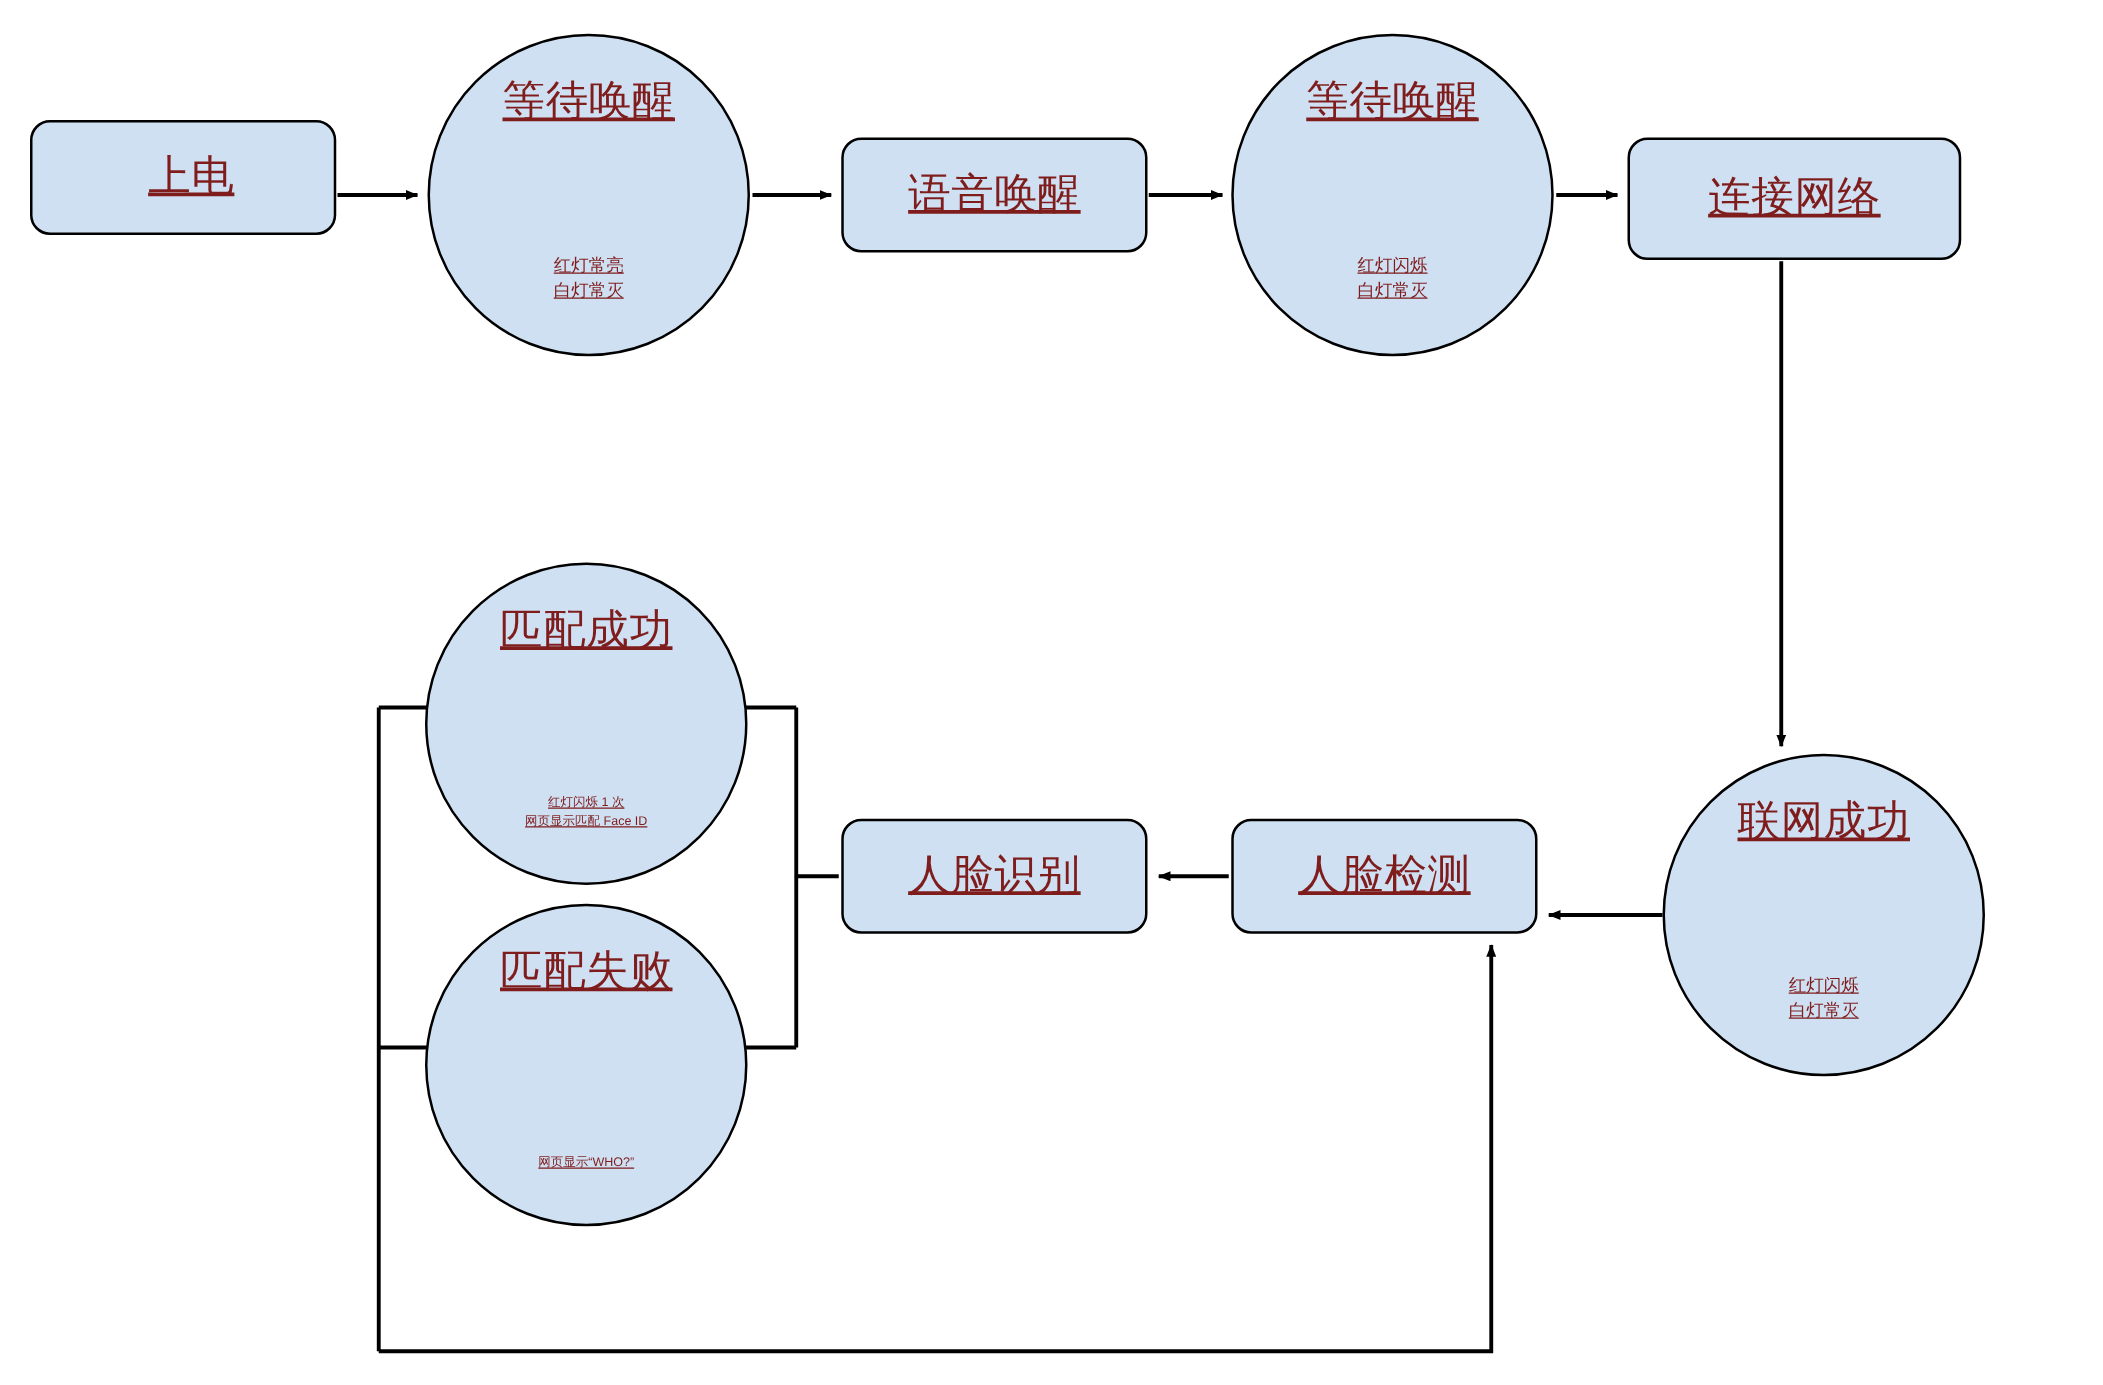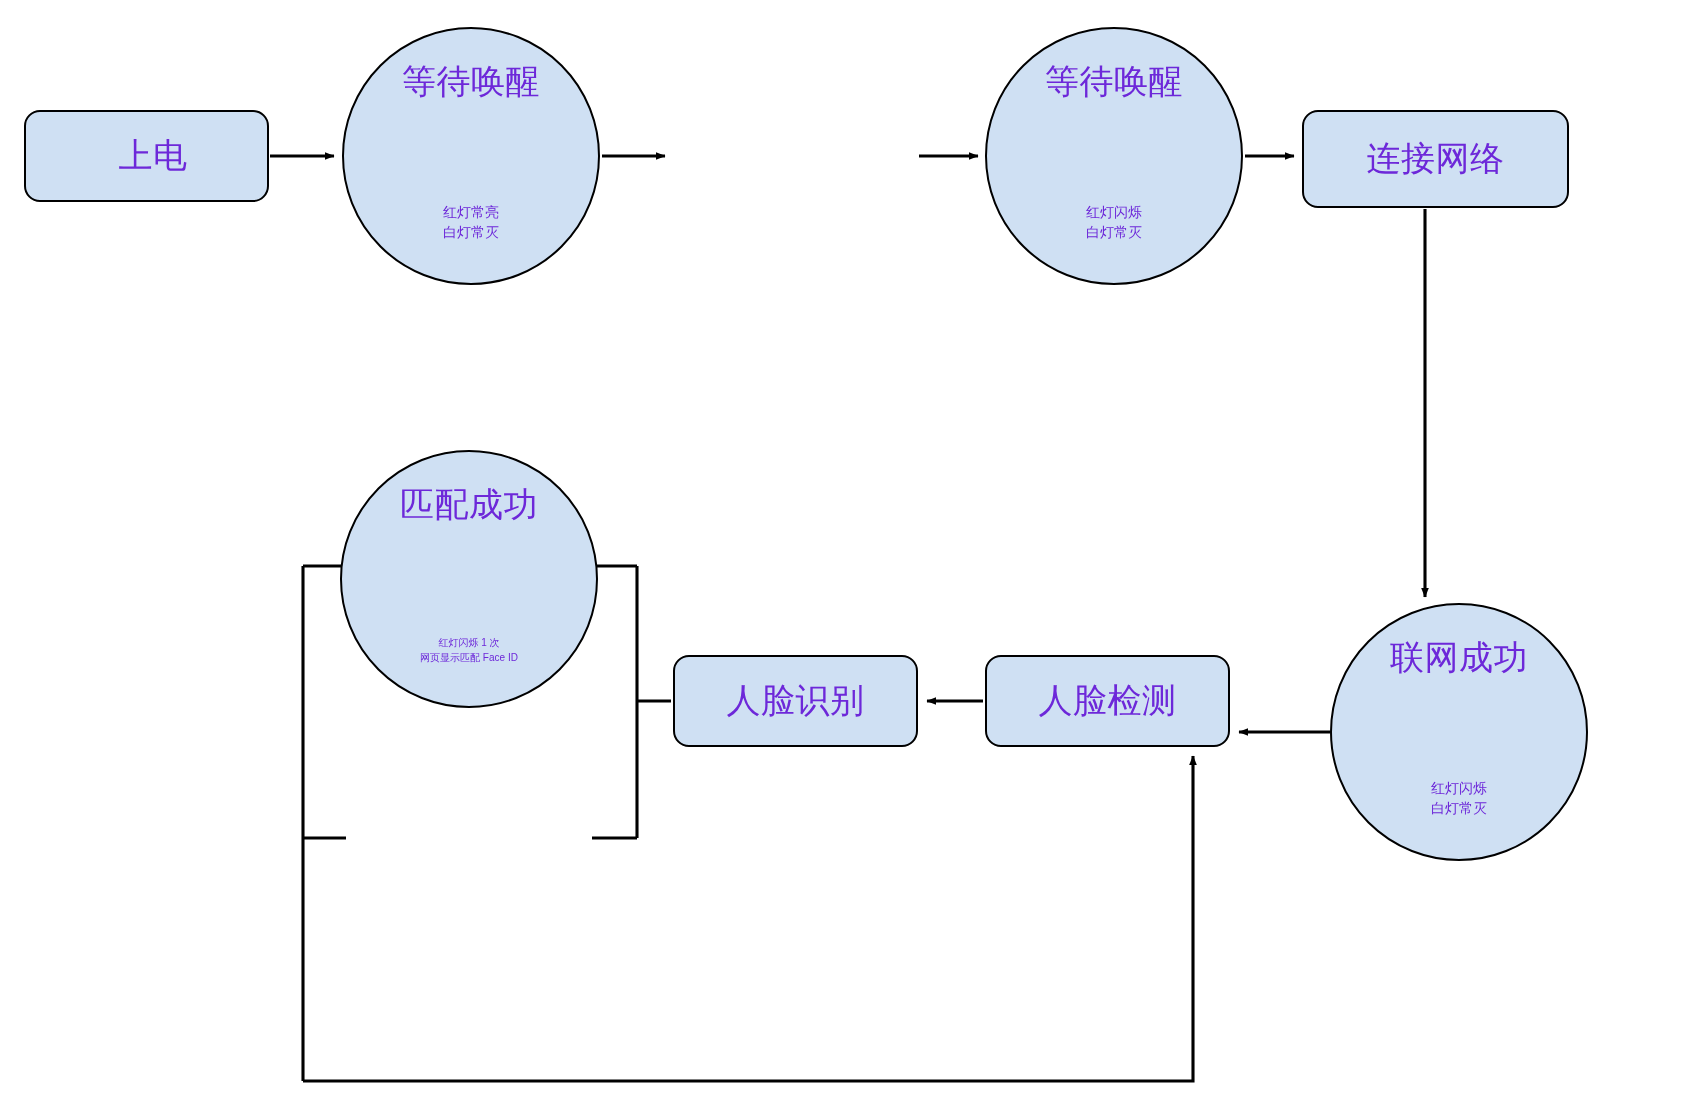--- a/index.html
+++ b/index.html
@@ -26,22 +26,23 @@
     pointer-events: none;
   }
   .node {
     position: absolute;
     box-sizing: border-box;
     background: #cfe0f3;
     border: 2.4px solid #000000;
     display: flex;
     flex-direction: column;
     align-items: center;
-    color: #6d28d9;
+    color: #7f1d1d;
     z-index: 2;
+    text-decoration: underline;
   }
   .node.rect {
     border-radius: 16px;
     justify-content: center;
   }
   .node.circle {
     border-radius: 50%;
     justify-content: flex-start;
   }
   .node-title {
@@ -102,30 +103,33 @@
 
       <path d="M 637 838 L 592 838"></path>
       <path d="M 346 838 L 303 838"></path>
 
       <line x1="303" y1="566" x2="303" y2="1081"></line>
 
       <path d="M 303 1081 L 1193 1081 L 1193 756" marker-end="url(#arrowhead)"></path>
     </g>
   </svg>
 
-  <div class="node rect" style="left:24px; top:110px; width:245px; height:92px;padding-left:13px;">
+  <div class="node rect" style="left:24px; top:96px; width:245px; height:92px;padding-left:13px;">
     <div class="node-title">上电</div>
   </div>
 
   <div class="node circle" style="left:342px; top:27px; width:258px; height:258px;">
     <div class="node-title">等待唤醒</div>
     <div class="node-sub">红灯常亮
 白灯常灭</div>
   </div>
 
+  <div class="node rect" style="left:673px; top:110px; width:245px; height:92px;">
+    <div class="node-title">语音唤醒</div>
+  </div>
 
   <div class="node circle" style="left:985px; top:27px; width:258px; height:258px;">
     <div class="node-title">等待唤醒</div>
     <div class="node-sub">红灯闪烁
 白灯常灭</div>
   </div>
 
   <div class="node rect" style="left:1302px; top:110px; width:267px; height:98px;">
     <div class="node-title">连接网络</div>
   </div>
@@ -143,14 +147,18 @@
   <div class="node rect" style="left:985px; top:655px; width:245px; height:92px;">
     <div class="node-title">人脸检测</div>
   </div>
 
   <div class="node circle" style="left:340px; top:450px; width:258px; height:258px;">
     <div class="node-title">匹配成功</div>
     <div class="node-sub sub-small">红灯闪烁 1 次
 网页显示匹配 Face ID</div>
   </div>
 
+  <div class="node circle" style="left:340px; top:723px; width:258px; height:258px;">
+    <div class="node-title">匹配失败</div>
+    <div class="node-sub sub-small">网页显示“WHO?”</div>
+  </div>
 
 </div>
 
 </body></html>

